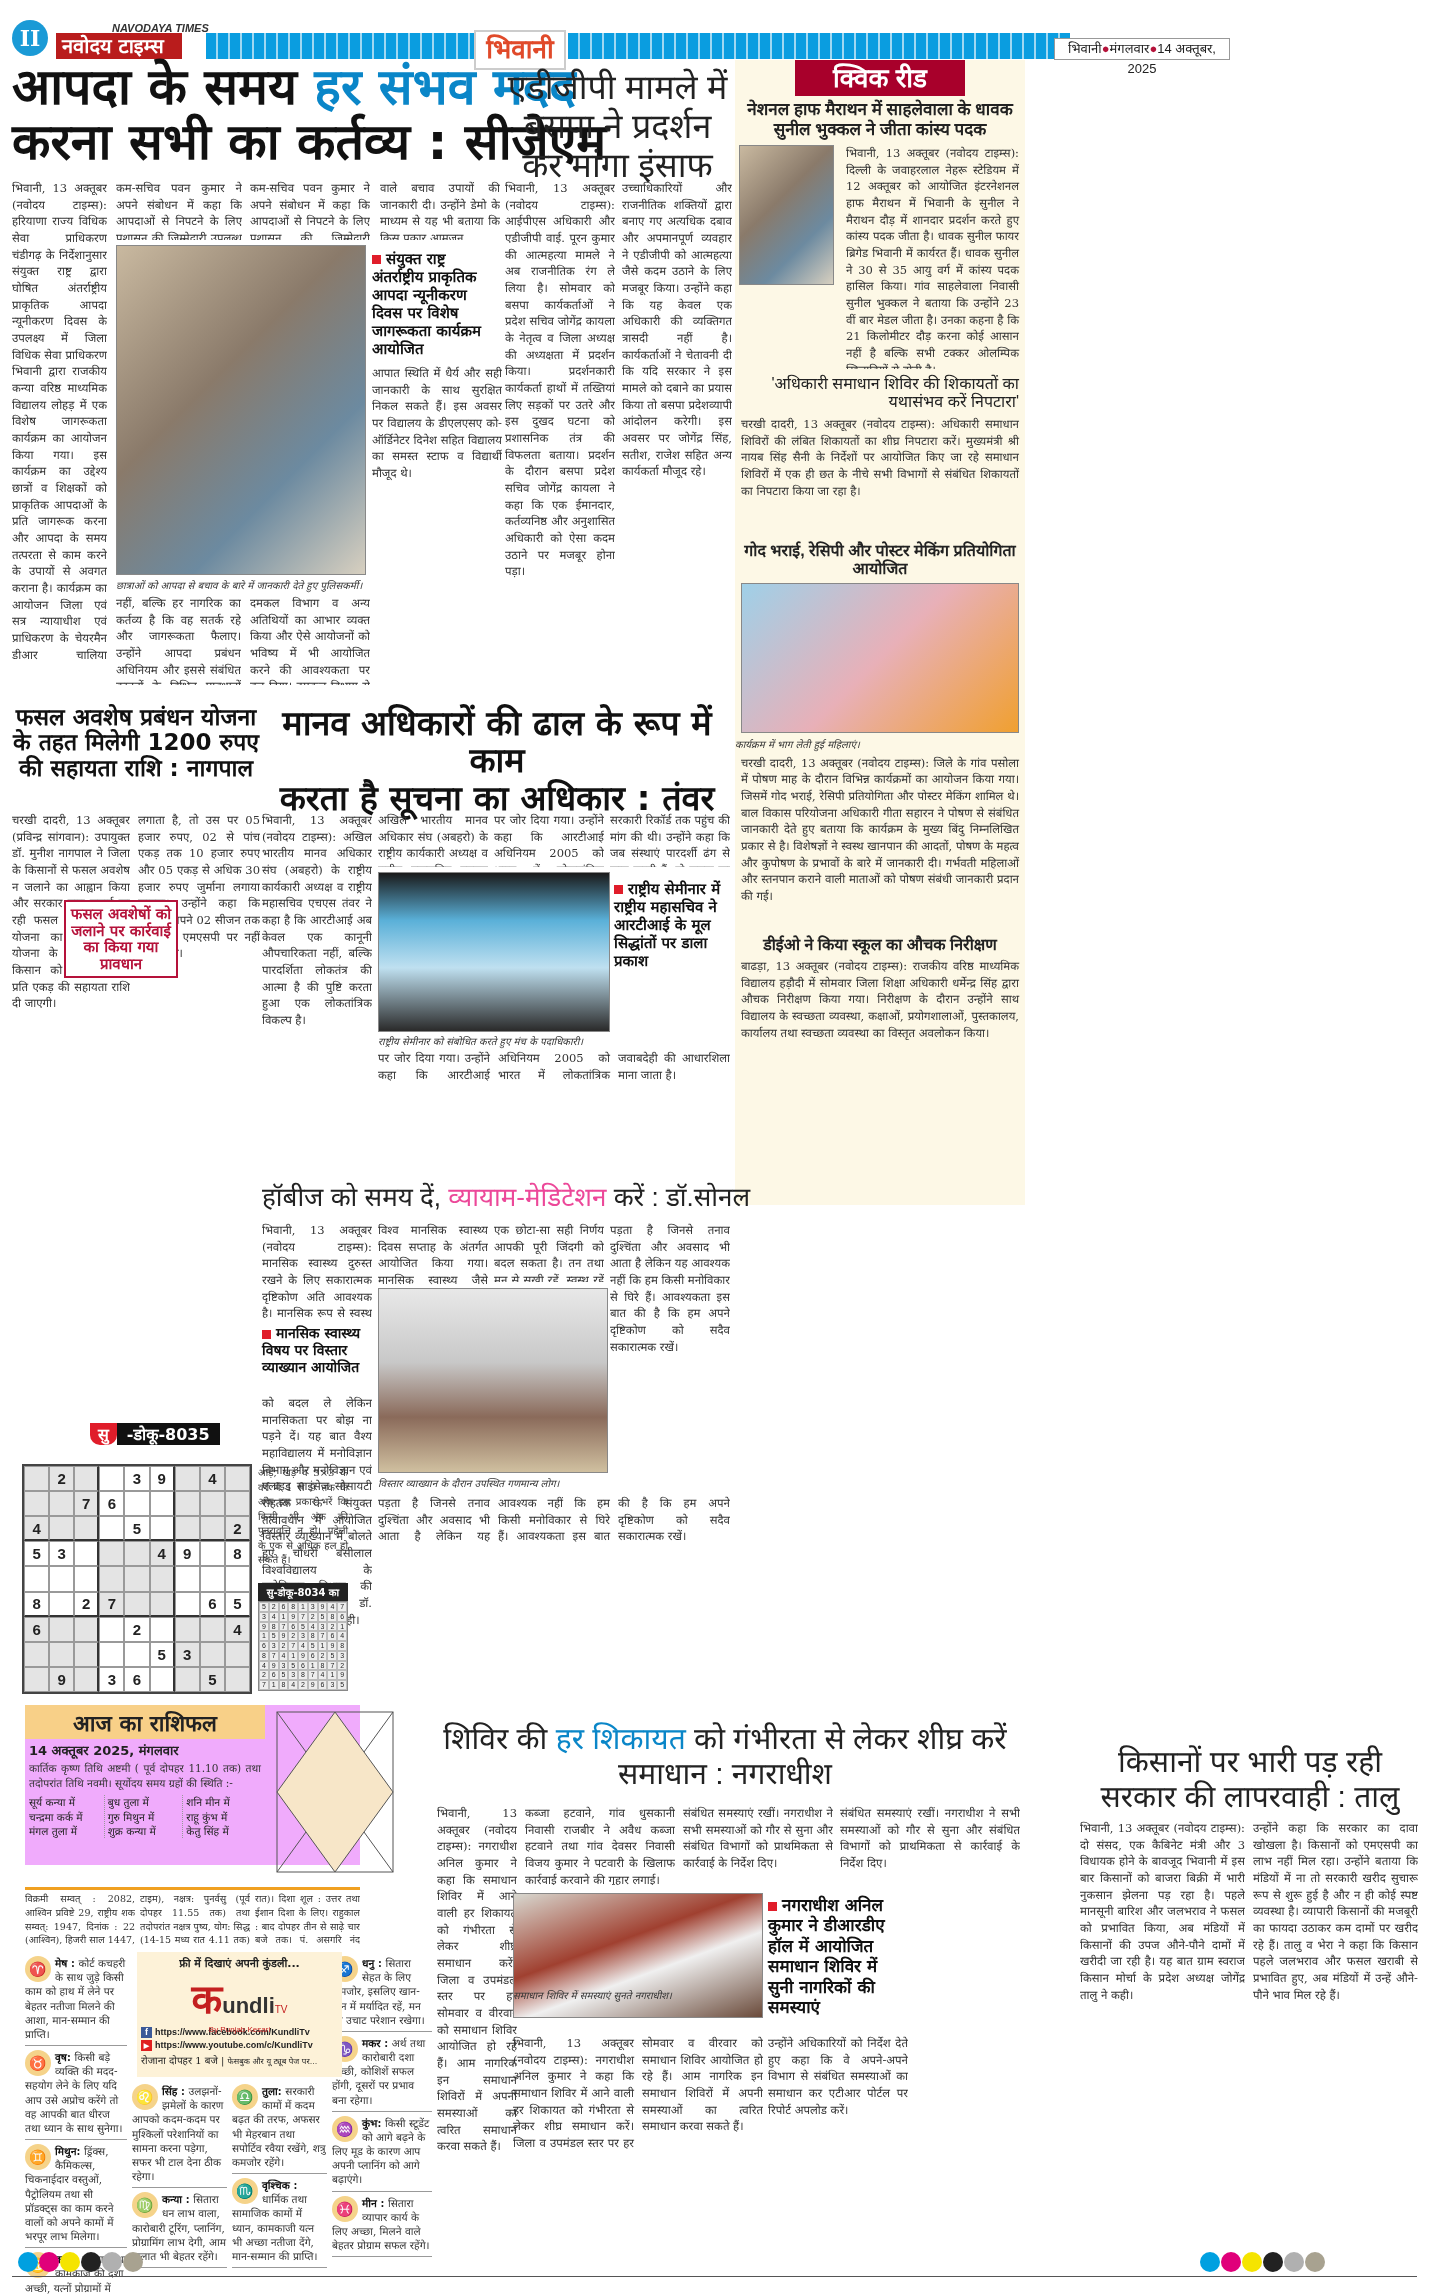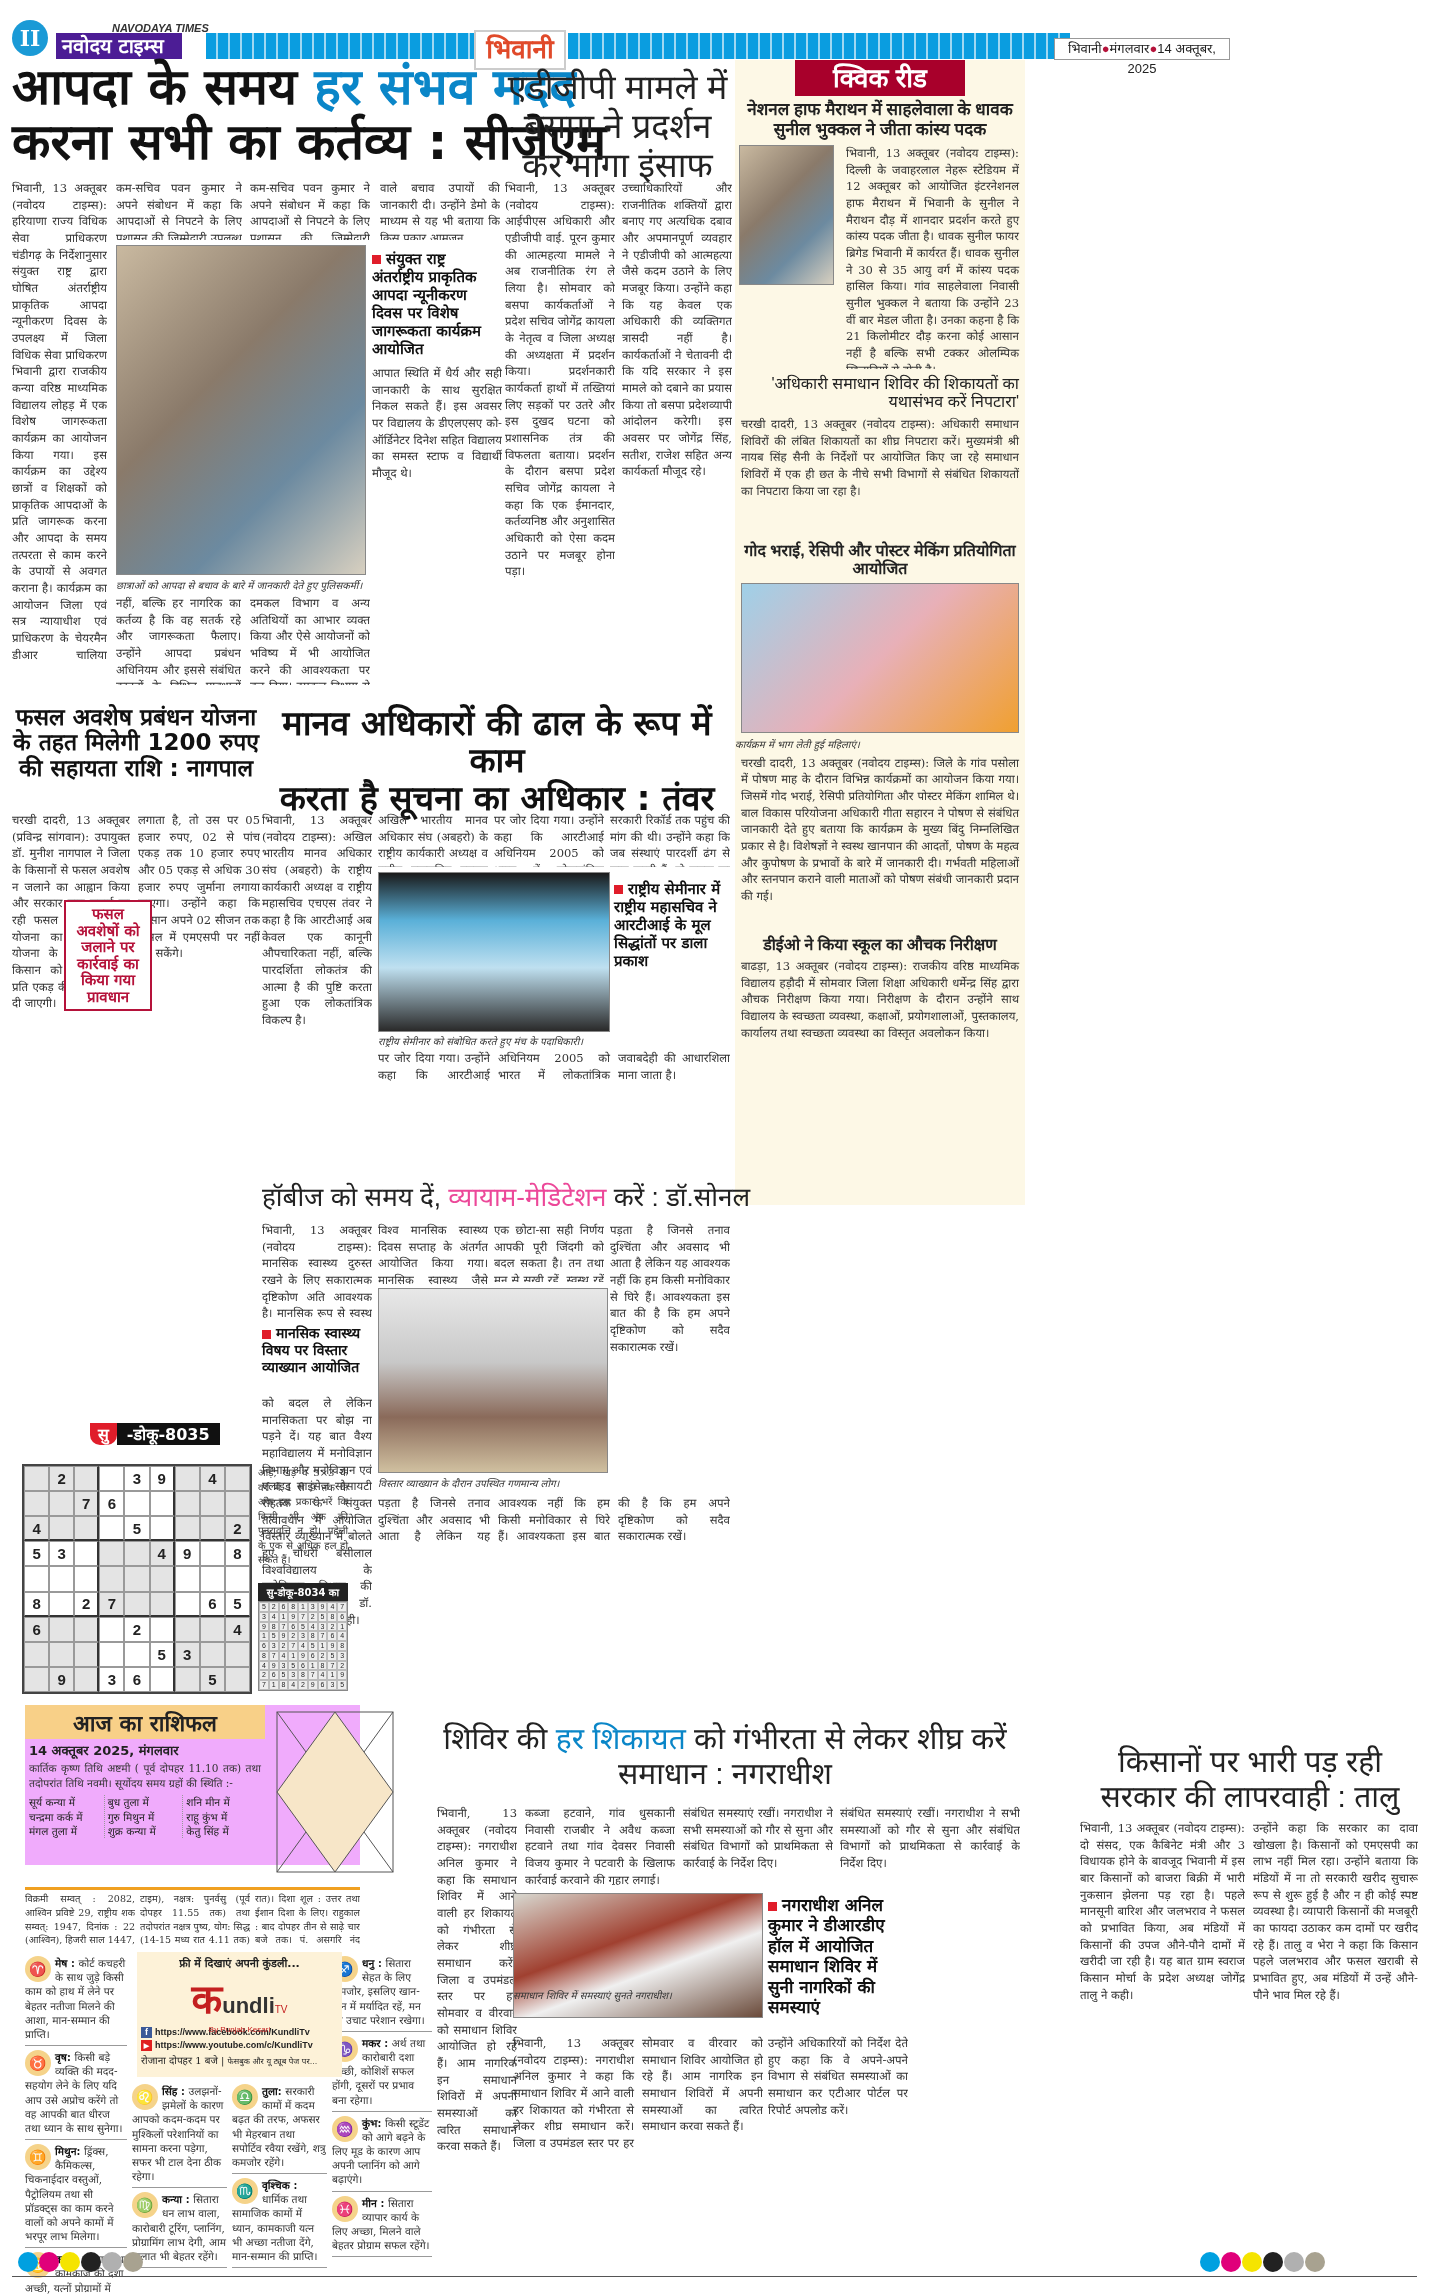--- a/index.html
+++ b/index.html
@@ -1,21 +1,21 @@
 <!DOCTYPE html>
 <html><head>
 <meta charset="utf-8">
 <style>
 *{box-sizing:border-box;margin:0;padding:0}
 body{width:1429px;height:2295px;background:#fff;font-family:"DejaVu Serif",serif;color:#222;position:relative;overflow:hidden}
 .abs{position:absolute}
 .masthead{left:0;top:0;width:1429px;height:56px}
 .pageno{left:12px;top:20px;width:36px;height:36px;border-radius:50%;background:#1a9ad6;color:#fff;font:bold 22px "DejaVu Serif",serif;text-align:center;line-height:36px}
 .brandtop{left:112px;top:22px;font:italic bold 11px "Liberation Sans",sans-serif;color:#333}
-.brand{left:56px;top:33px;width:126px;height:26px;background:#4c1d95;color:#fff;font:bold 20px "DejaVu Sans",sans-serif;padding-left:6px;line-height:26px}
+.brand{left:56px;top:33px;width:126px;height:26px;background:#b91c1c;color:#fff;font:bold 20px "DejaVu Sans",sans-serif;padding-left:6px;line-height:26px}
 .stripe{top:33px;height:26px;background:repeating-linear-gradient(90deg,#0a9de0 0 10px,#9fd8f2 10px 12px)}
 .citybox{left:474px;top:30px;width:92px;height:40px;background:#fff;border:2px solid #ccc;color:#e04a2a;font:bold 26px "DejaVu Sans",sans-serif;text-align:center;line-height:34px}
 .datebox{left:1054px;top:38px;width:176px;height:22px;border:1px solid #999;background:#fff;font:13px "Liberation Sans",sans-serif;text-align:center;line-height:20px}
 .datebox .dot{color:#b5123a}
 .hl{font-family:"DejaVu Sans",sans-serif;font-weight:bold;color:#111;line-height:1.1}
 .hl .blue{color:#0a86c8}
 .hl-light{font-family:"Liberation Sans",sans-serif;color:#222;line-height:1.15}
 .body{font:11.5px/1.45 "DejaVu Serif",serif;color:#333;text-align:justify}
 .photo{background:linear-gradient(135deg,#c9b9a0,#8a7a6a 40%,#6c8aa0 70%,#d8d0c0);border:1px solid #888}
 .caption{font:italic 10px "DejaVu Serif",serif;color:#333;text-align:left}
@@ -78,21 +78,21 @@
   <div class="photo" style="margin:4px 6px;height:150px;background:linear-gradient(135deg,#9fd0e8,#e8b0b8 50%,#f0a030)"></div>
   <div class="caption">कार्यक्रम में भाग लेती हुई महिलाएं।</div>
   <div class="body" style="padding:4px 6px;height:185px;overflow:hidden">चरखी दादरी, 13 अक्तूबर (नवोदय टाइम्स): जिले के गांव पसोला में पोषण माह के दौरान विभिन्न कार्यक्रमों का आयोजन किया गया। जिसमें गोद भराई, रेसिपी प्रतियोगिता और पोस्टर मेकिंग शामिल थे। बाल विकास परियोजना अधिकारी गीता सहारन ने पोषण से संबंधित जानकारी देते हुए बताया कि कार्यक्रम के मुख्य बिंदु निम्नलिखित प्रकार से है। विशेषज्ञों ने स्वस्थ खानपान की आदतों, पोषण के महत्व और कुपोषण के प्रभावों के बारे में जानकारी दी। गर्भवती महिलाओं और स्तनपान कराने वाली माताओं को पोषण संबंधी जानकारी प्रदान की गई।</div>
   <div class="hl-light" style="font-size:16px;font-weight:bold;text-align:center">डीईओ ने किया स्कूल का औचक निरीक्षण</div>
   <div class="body" style="padding:4px 6px;height:170px;overflow:hidden">बाढड़ा, 13 अक्तूबर (नवोदय टाइम्स): राजकीय वरिष्ठ माध्यमिक विद्यालय हड़ौदी में सोमवार जिला शिक्षा अधिकारी धर्मेन्द्र सिंह द्वारा औचक निरीक्षण किया गया। निरीक्षण के दौरान उन्होंने साथ विद्यालय के स्वच्छता व्यवस्था, कक्षाओं, प्रयोगशालाओं, पुस्तकालय, कार्यालय तथा स्वच्छता व्यवस्था का विस्तृत अवलोकन किया।</div>
 </div>
 
 <div class="abs hl" style="left:12px;top:705px;width:248px;font-size:23px;text-align:center">फसल अवशेष प्रबंधन योजना के तहत मिलेगी 1200 रुपए की सहायता राशि : नागपाल</div>
 <div class="abs body" style="left:12px;top:812px;width:118px;height:570px;overflow:hidden">चरखी दादरी, 13 अक्तूबर (प्रविन्द्र सांगवान): उपायुक्त डॉ. मुनीश नागपाल ने जिला के किसानों से फसल अवशेष न जलाने का आह्वान किया और सरकार द्वारा चलाई जा रही फसल अवशेष प्रबंधन योजना का लाभ उठाएं। योजना के तहत लाभपात्र किसान को 1200 रुपए प्रति एकड़ की सहायता राशि दी जाएगी।</div>
 <div class="abs body" style="left:138px;top:812px;width:122px;height:570px;overflow:hidden">लगाता है, तो उस पर 05 हजार रुपए, 02 से पांच एकड़ तक 10 हजार रुपए और 05 एकड़ से अधिक 30 हजार रुपए जुर्माना लगाया जाएगा। उन्होंने कहा कि किसान अपने 02 सीजन तक फसल में एमएसपी पर नहीं बेच सकेंगे।</div>
-<div class="abs hl" style="left:64px;top:900px;width:88px;background:#fff;font-size:15px;text-align:center;color:#b5123a;border:2px solid #b5123a;padding:4px">फसल अवशेषों को जलाने पर कार्रवाई का किया गया प्रावधान</div>
+<div class="abs hl" style="left:64px;top:900px;width:114px;background:#fff;font-size:15px;text-align:center;color:#b5123a;border:2px solid #b5123a;padding:4px">फसल अवशेषों को जलाने पर कार्रवाई का किया गया प्रावधान</div>
 
 <div class="abs hl" style="left:262px;top:705px;width:470px;font-size:34px;text-align:center">
   <span>मानव अधिकारों की ढाल के रूप में काम</span><br>
   <span>करता है सूचना का अधिकार : तंवर</span>
 </div>
 <div class="abs body" style="left:262px;top:812px;width:110px;height:370px;overflow:hidden">भिवानी, 13 अक्तूबर (नवोदय टाइम्स): अखिल भारतीय मानव अधिकार संघ (अबहरो) के राष्ट्रीय कार्यकारी अध्यक्ष व राष्ट्रीय महासचिव एचएस तंवर ने कहा है कि आरटीआई अब केवल एक कानूनी औपचारिकता नहीं, बल्कि पारदर्शिता लोकतंत्र की आत्मा है की पुष्टि करता हुआ एक लोकतांत्रिक विकल्प है।</div>
 <div class="abs body" style="left:378px;top:812px;width:110px;height:55px;overflow:hidden">अखिल भारतीय मानव अधिकार संघ (अबहरो) के राष्ट्रीय कार्यकारी अध्यक्ष व राष्ट्रीय महासचिव एचएस तंवर ने यह बात सूचना का अधिकार व मानव अधिकार विषय पर आयोजित राष्ट्रीय सेमीनार में बतौर मुख्य वक्ता कही।</div>
 <div class="abs body" style="left:494px;top:812px;width:110px;height:55px;overflow:hidden">पर जोर दिया गया। उन्होंने कहा कि आरटीआई अधिनियम 2005 को भारत में लोकतांत्रिक जवाबदेही की आधारशिला माना जाता है।</div>
 <div class="abs body" style="left:610px;top:812px;width:120px;height:55px;overflow:hidden">सरकारी रिकॉर्ड तक पहुंच की मांग की थी। उन्होंने कहा कि जब संस्थाएं पारदर्शी ढंग से काम करती हैं, तो जनता का विश्वास बढ़ता है।</div>
 <div class="abs photo" style="left:378px;top:872px;width:232px;height:160px;background:linear-gradient(180deg,#1a1a1a,#5ab0d8 30%,#bfe0f0 60%,#2a2a2a)"></div>

